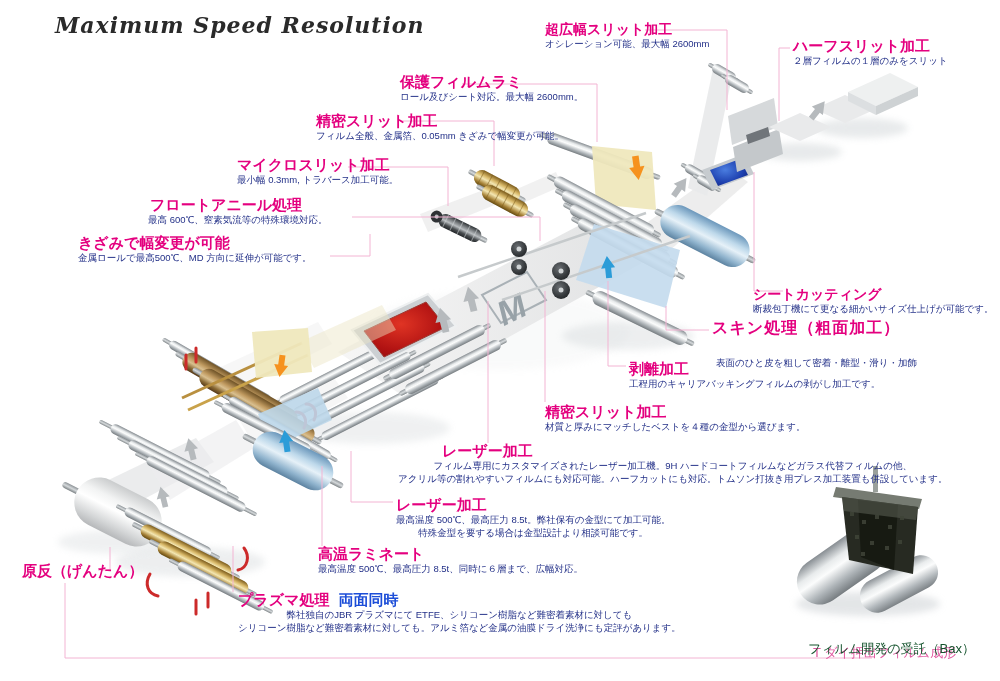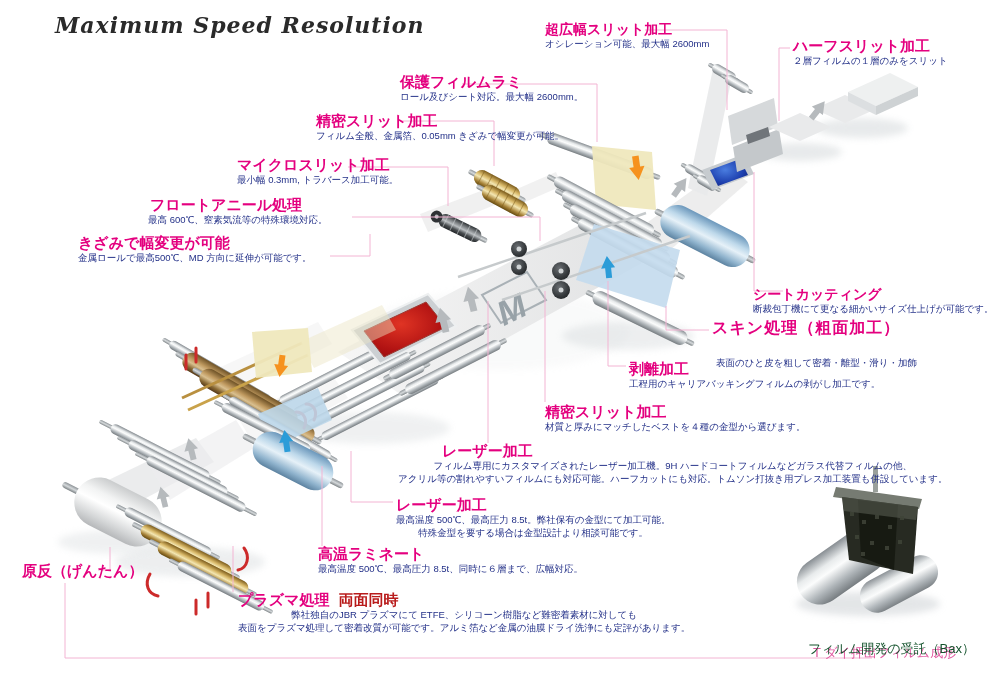--- a/index.html
+++ b/index.html
@@ -7,21 +7,21 @@
          font-family:"Liberation Sans",sans-serif;}
   .page-title{position:absolute;left:55px;top:12px;z-index:3;
     font-family:"DejaVu Serif",serif;font-style:italic;font-weight:bold;
     font-size:22px;color:#2a2a2a;letter-spacing:1px;white-space:nowrap;}
   svg.diagram{position:absolute;left:0;top:0;z-index:1;}
   .lbl{position:absolute;z-index:3;}
   .lbl .t{color:#e4007f;font-weight:bold;font-size:15px;line-height:1.2;white-space:nowrap;}
   .lbl .d{color:#233088;font-size:9.5px;line-height:1.32;white-space:nowrap;text-align:center;}
   .lbl.mid .t{font-size:14px;}
   .lbl.big .t{font-size:16px;letter-spacing:1px;}
-  .t2{color:#b91c1c;margin-left:9px;}
+  .t2{color:#1d4ed8;margin-left:9px;}
   .tdie{color:#e0569f;font-size:13px;white-space:nowrap;margin-top:29px;}
   .filmdev{color:#14532d;font-size:13px;white-space:nowrap;}
 </style>
 </head>
 <body>
 
 <div class="stage">
 
   <div class="page-title">Maximum Speed Resolution</div>
 
@@ -479,21 +479,21 @@
   </div>
 
   <div class="lbl" style="left:318px;top:545px">
     <div class="t">高温ラミネート</div>
     <div class="d">最高温度 500℃、最高圧力 8.5t、同時に６層まで、広幅対応。</div>
   </div>
 
   <div class="lbl" style="left:238px;top:591px">
     <div class="t"><span>プラズマ処理</span><span class="t2">両面同時</span></div>
     <div class="d">弊社独自のJBR プラズマにて ETFE、シリコーン樹脂など難密着素材に対しても</div>
-    <div class="d">表面をプラズマ処理して密着改質が可能です。アルミ箔など金属の油膜ドライ洗浄にも定評があります。</div>
+    <div class="d">シリコーン樹脂など難密着素材に対しても。アルミ箔など金属の油膜ドライ洗浄にも定評があります。</div>
   </div>
 
   <div class="lbl" style="left:22px;top:562px">
     <div class="t">原反（げんたん）</div>
   </div>
 
   <div class="lbl" style="left:813px;top:615px">
     <div class="tdie">T ダイ押出フィルム成形</div>
   </div>
 

